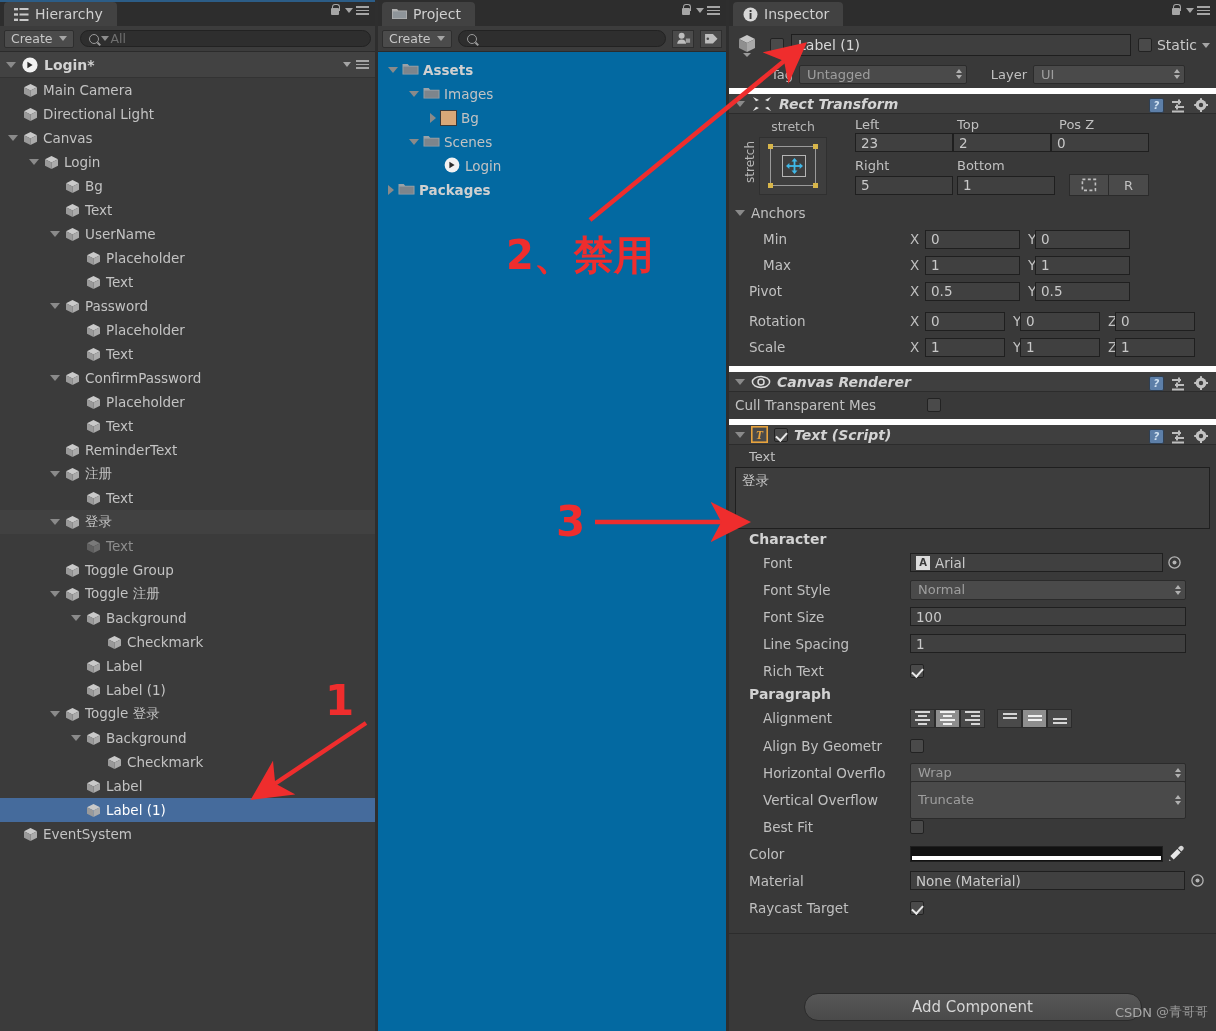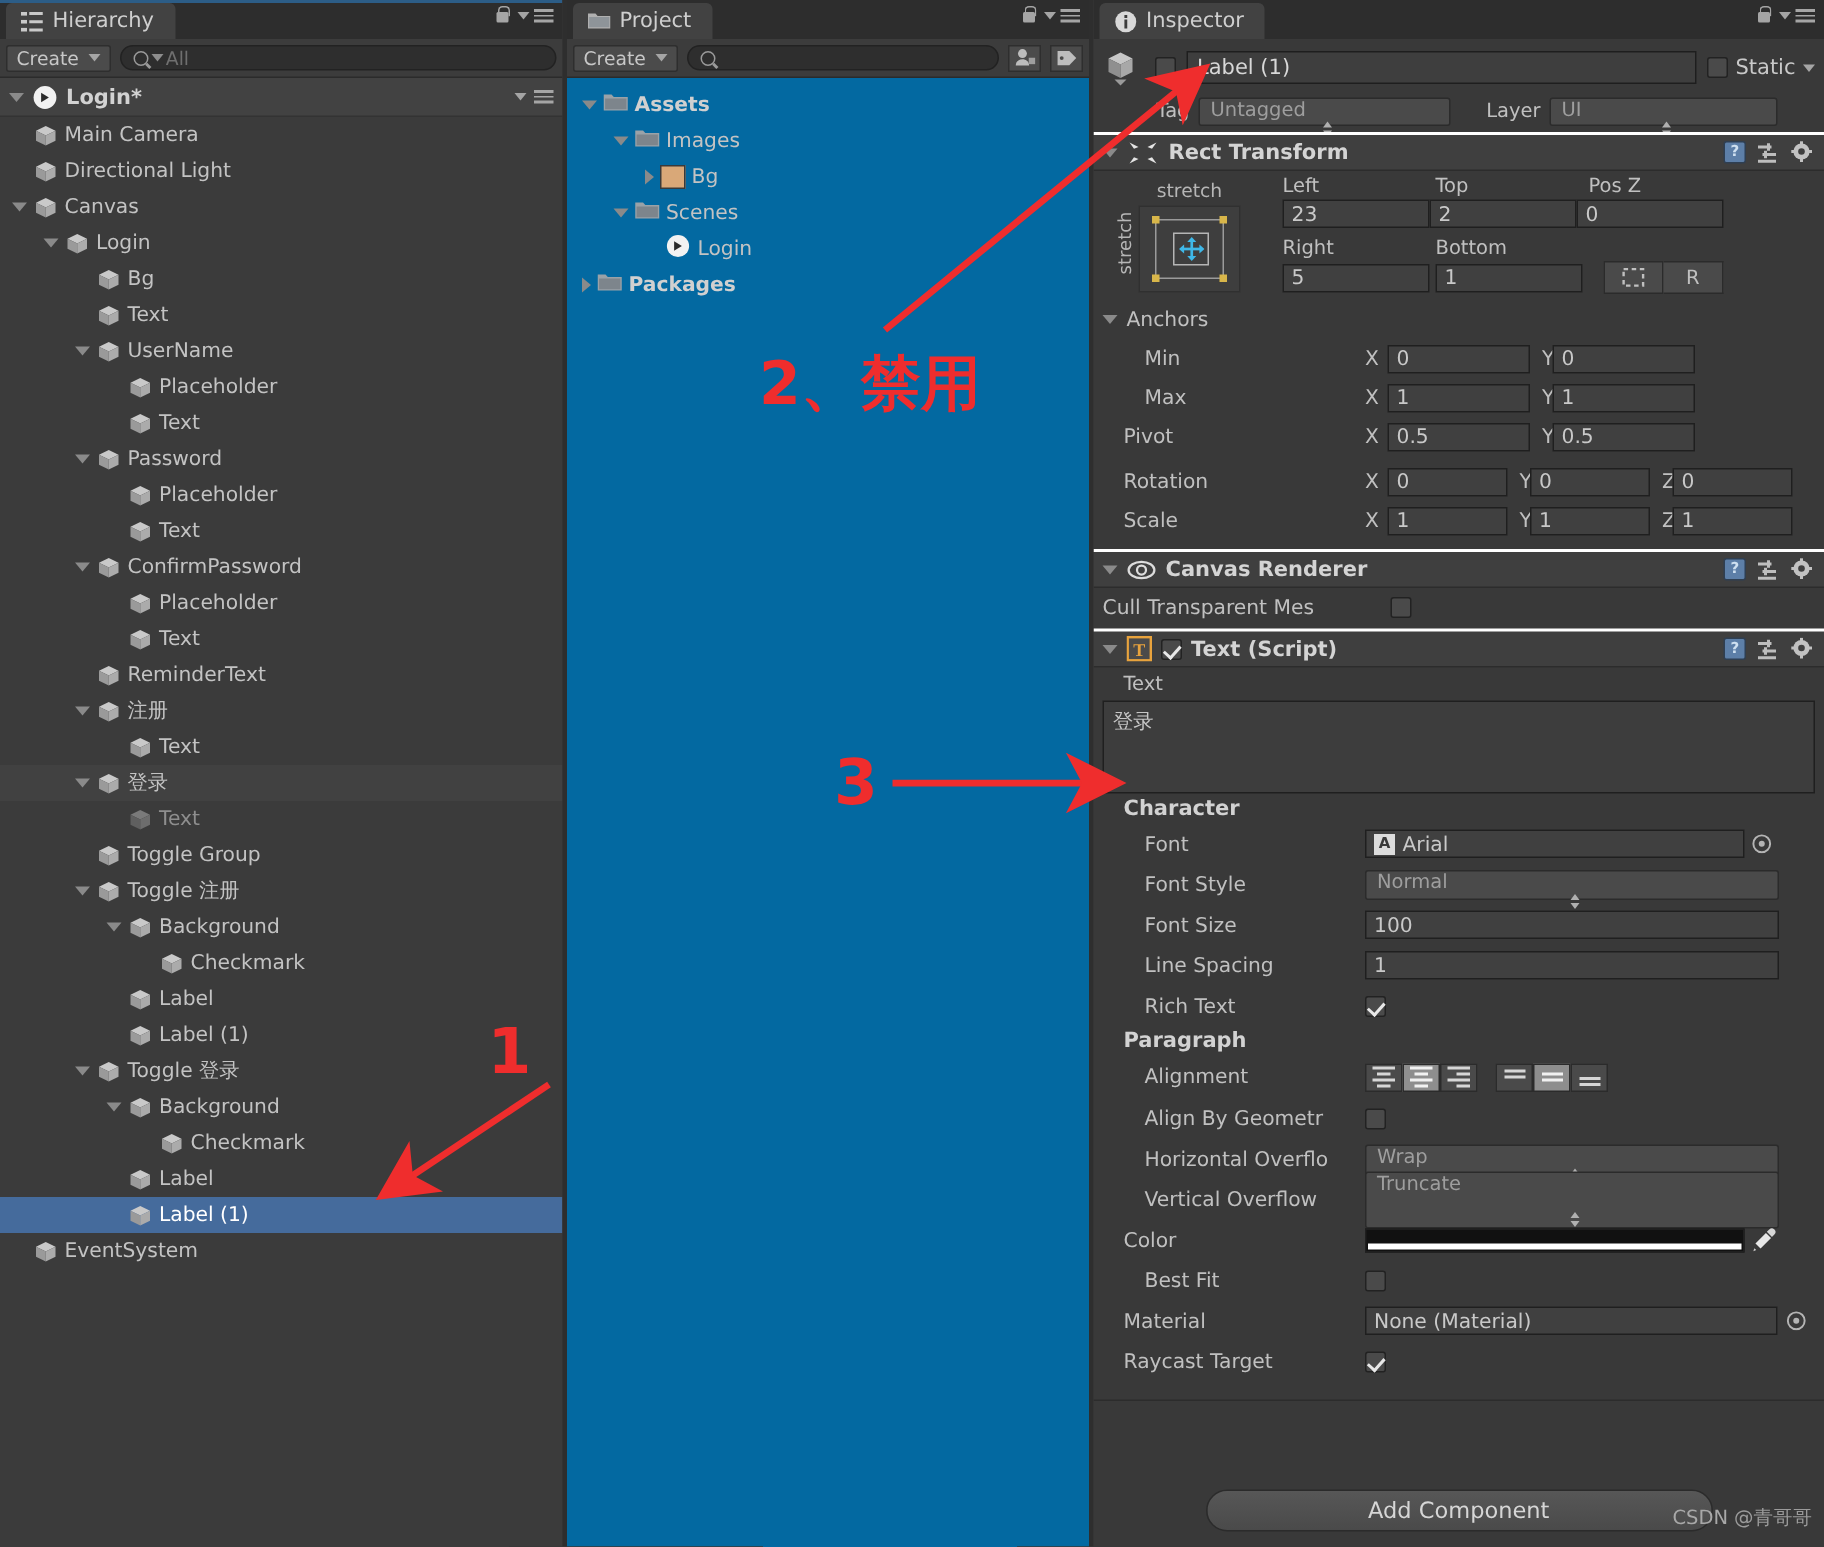--- a/index.html
+++ b/index.html
@@ -82,30 +82,30 @@
     content:"";position:absolute;left:3px;top:1px;width:5px;height:9px;
     border:solid #e8e8e8;border-width:0 2.3px 2.3px 0;transform:rotate(42deg);
   }
   .namefield{flex:1;height:22px;background:#3e3e3e;border:1px solid #1e1e1e;color:#d8d8d8;
     display:flex;align-items:center;padding:0 6px;font-size:14px;}
   .staticwrap{display:flex;align-items:center;gap:5px;color:#c9c9c9;font-size:14px;}
   .ih-row2{display:flex;align-items:center;gap:6px;height:24px;margin-top:4px;padding-left:2px;}
   .lbl{color:#c0c0c0;}
   .dropdown{
     height:19px;background:#4a4a4a;border:1px solid #2b2b2b;border-radius:2px;
-    display:flex;justify-content:space-between;padding:0 4px 0 7px;
-    color:#9e9e9e;font-size:13px;flex-direction:column;
+    display:flex;align-items:center;justify-content:space-between;padding:0 4px 0 7px;
+    color:#9e9e9e;font-size:13px;
   }
   .updown{display:flex;flex-direction:column;gap:2px;align-items:center;}
   .updown .u{width:0;height:0;border-left:3.5px solid transparent;border-right:3.5px solid transparent;border-bottom:4px solid #b0b0b0;}
   .updown .d{width:0;height:0;border-left:3.5px solid transparent;border-right:3.5px solid transparent;border-top:4px solid #b0b0b0;}
 
   .comp-header{
-    height:26px;background:#3f3f3f;border-top:2px solid #ffffff;border-bottom:1px solid #2c2c2c;
-    display:flex;align-items:center;gap:6px;padding-left:6px;position:relative;
+    height:26px;background:#3f3f3f;border-top:6px solid #ffffff;border-bottom:1px solid #2c2c2c;
+    display:flex;align-items:center;gap:6px;padding-left:6px;position:relative;font-style:italic;
   }
   .comp-title{font-weight:bold;color:#d4d4d4;font-size:14px;}
   .comp-tools{position:absolute;right:7px;top:4px;display:flex;align-items:center;gap:8px;}
   .helpicon{width:15px;height:15px;background:#5d7fa8;border:1px solid #2f3f52;border-radius:2px;color:#cfe0f0;font-size:10px;display:flex;align-items:center;justify-content:center;font-weight:bold;}
   .presetico{width:14px;height:14px;position:relative;}
   .gearico{width:15px;height:15px;position:relative;}
 
   .comp-body{padding:3px 6px 6px 6px;}
   .frow{display:flex;align-items:center;height:26px;gap:0;}
   .fname{width:175px;color:#c0c0c0;font-size:13.5px;flex:none;}
@@ -1070,35 +1070,35 @@
         <span class="fname ind">Vertical Overflow</span>
         <span class="dropdown" style="width:276px;height:38px">
           <span>Truncate</span>
           <span class="updown">
               <i class="u"></i>
               <i class="d"></i>
             </span>
         </span>
       </div>
       <div class="frow" style="height:27px">
+        <span class="fname ind">Best Fit</span>
+        <span class="cbx"></span>
+      </div>
+      <div class="frow" style="height:27px">
         <span class="fname ind2">Color</span>
         <span class="colorfield" style="width:253px">
             <span class="swatch"></span>
           </span>
         <span style="width:26px;display:flex;justify-content:center">
           <svg width="17" height="17" viewBox="0 0 17 17">
             <path d="M11.5 1.6 a2.4 2.4 0 0 1 3.4 3.4 l-1.6 1.6 -3.4 -3.4 z" fill="#d6d6d6"></path>
             <path d="M9.3 4 l3.4 3.4 -7 7 -3.4 -3.4 z" fill="#e8e8e8"></path>
             <path d="M1.6 14.2 l1.2 1.2 -1.9 0.7 z" fill="#cfcfcf"></path>
           </svg>
         </span>
-      </div>
-      <div class="frow" style="height:27px">
-        <span class="fname ind">Best Fit</span>
-        <span class="cbx"></span>
       </div>
       <div class="frow" style="height:27px">
         <span class="fname ind2">Material</span>
         <span class="field" style="width:286px">
             <span>None (Material)</span>
           </span>
         <span style="width:26px;display:flex;justify-content:center">
           <svg width="13" height="13" viewBox="0 0 13 13">
               <circle cx="6.5" cy="6.5" r="5.6" fill="none" stroke="#b4b4b4" stroke-width="1.3"></circle>
               <circle cx="6.5" cy="6.5" r="2" fill="#b4b4b4"></circle>

